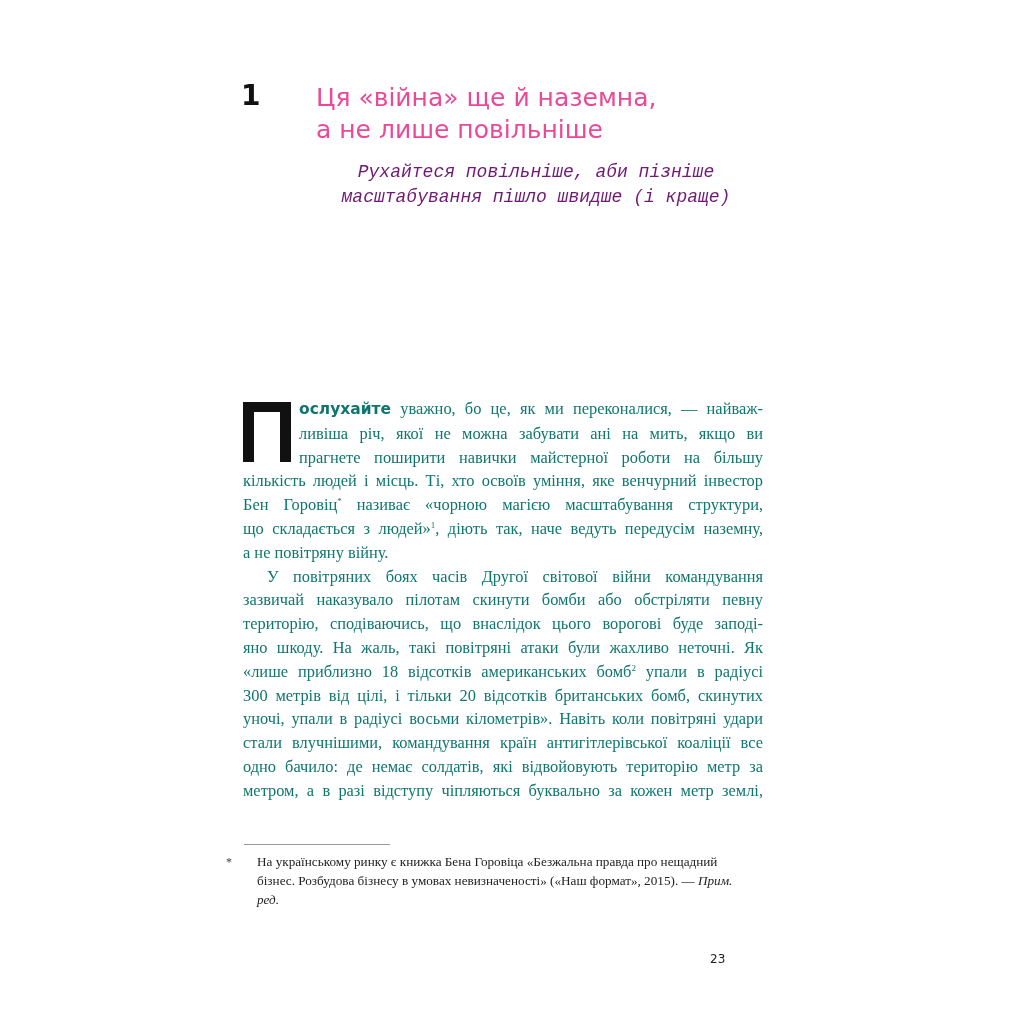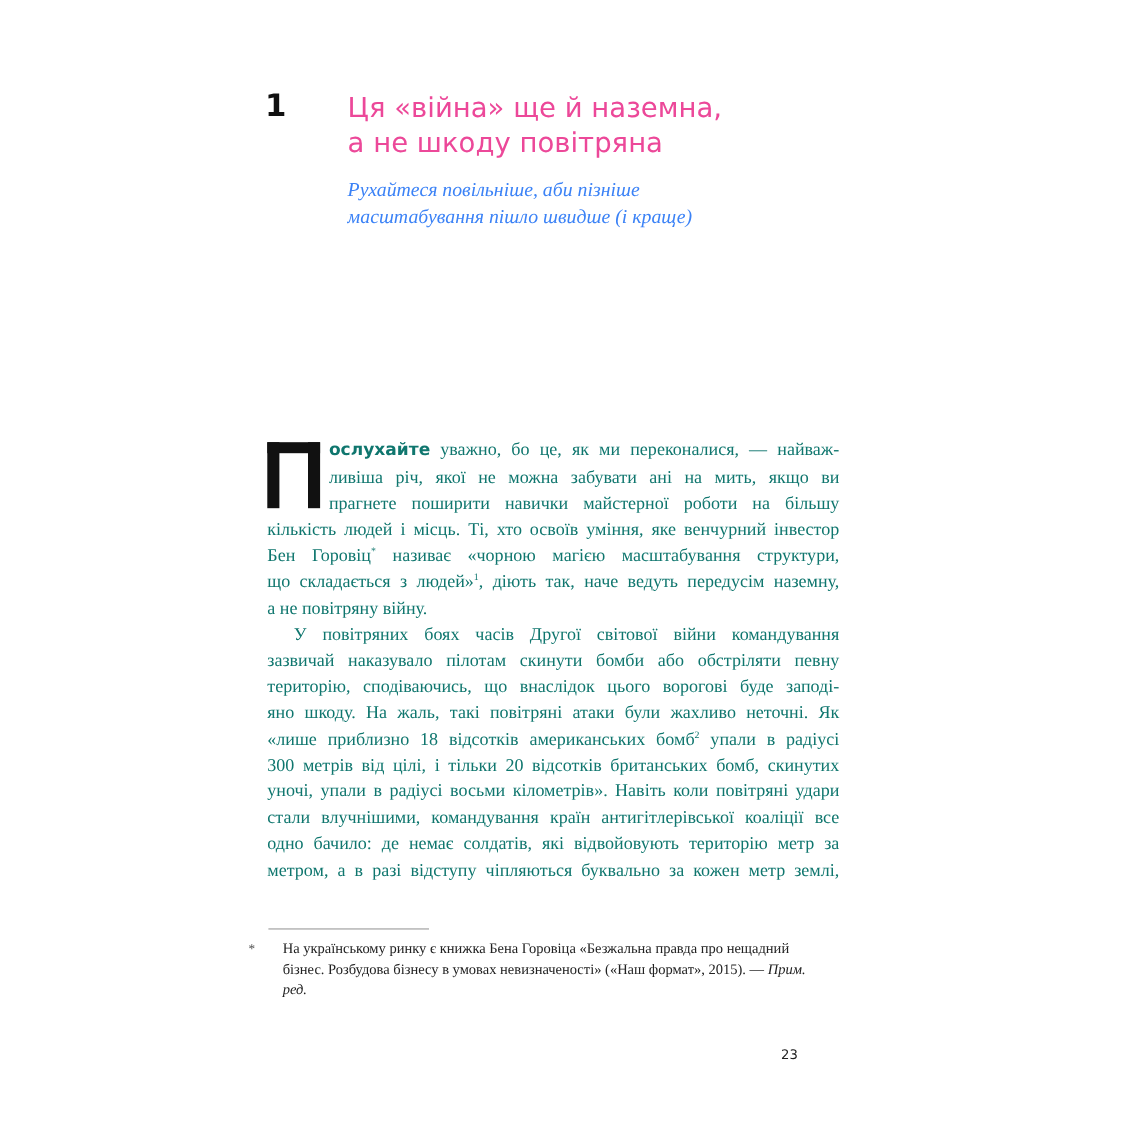--- a/index.html
+++ b/index.html
@@ -43,26 +43,27 @@
       line-height: 32px;
       color: #ec4899;
       margin: 0;
     }
     .chapter-title span { display: block; white-space: nowrap; }
     .chapter-subtitle {
       position: absolute;
       left: 316px;
       top: 160px;
       width: 440px;
-      font-family: Liberation Serif, serif;
+      font-family: Liberation Mono, monospace;
       font-style: italic;
       font-weight: normal;
       font-size: 18px;
       line-height: 25px;
-      color: #3b82f6;
+      color: #701a75;
+      text-align: center;
     }
     .chapter-subtitle span { display: block; white-space: nowrap; }
 
     
     .body-text {
       position: absolute;
       left: 243px;
       top: 397px;
       width: 520px;
       font-family: "Liberation Serif", serif;
@@ -149,21 +150,21 @@
   </style>
 </head>
 <body>
 
 <div class="page">
 
   <div class="chapter-number">1</div>
 
   <h1 class="chapter-title">
     <span>Ця «війна» ще й наземна,</span>
-    <span>а не шкоду повітряна</span>
+    <span>а не лише повільніше</span>
   </h1>
 
   <div class="chapter-subtitle">
     <span>Рухайтеся повільніше, аби пізніше</span>
     <span>масштабування пішло швидше (і краще)</span>
   </div>
 
   <div class="body-text">
     <div class="dropcap-wrap">
       <div class="dropcap">

